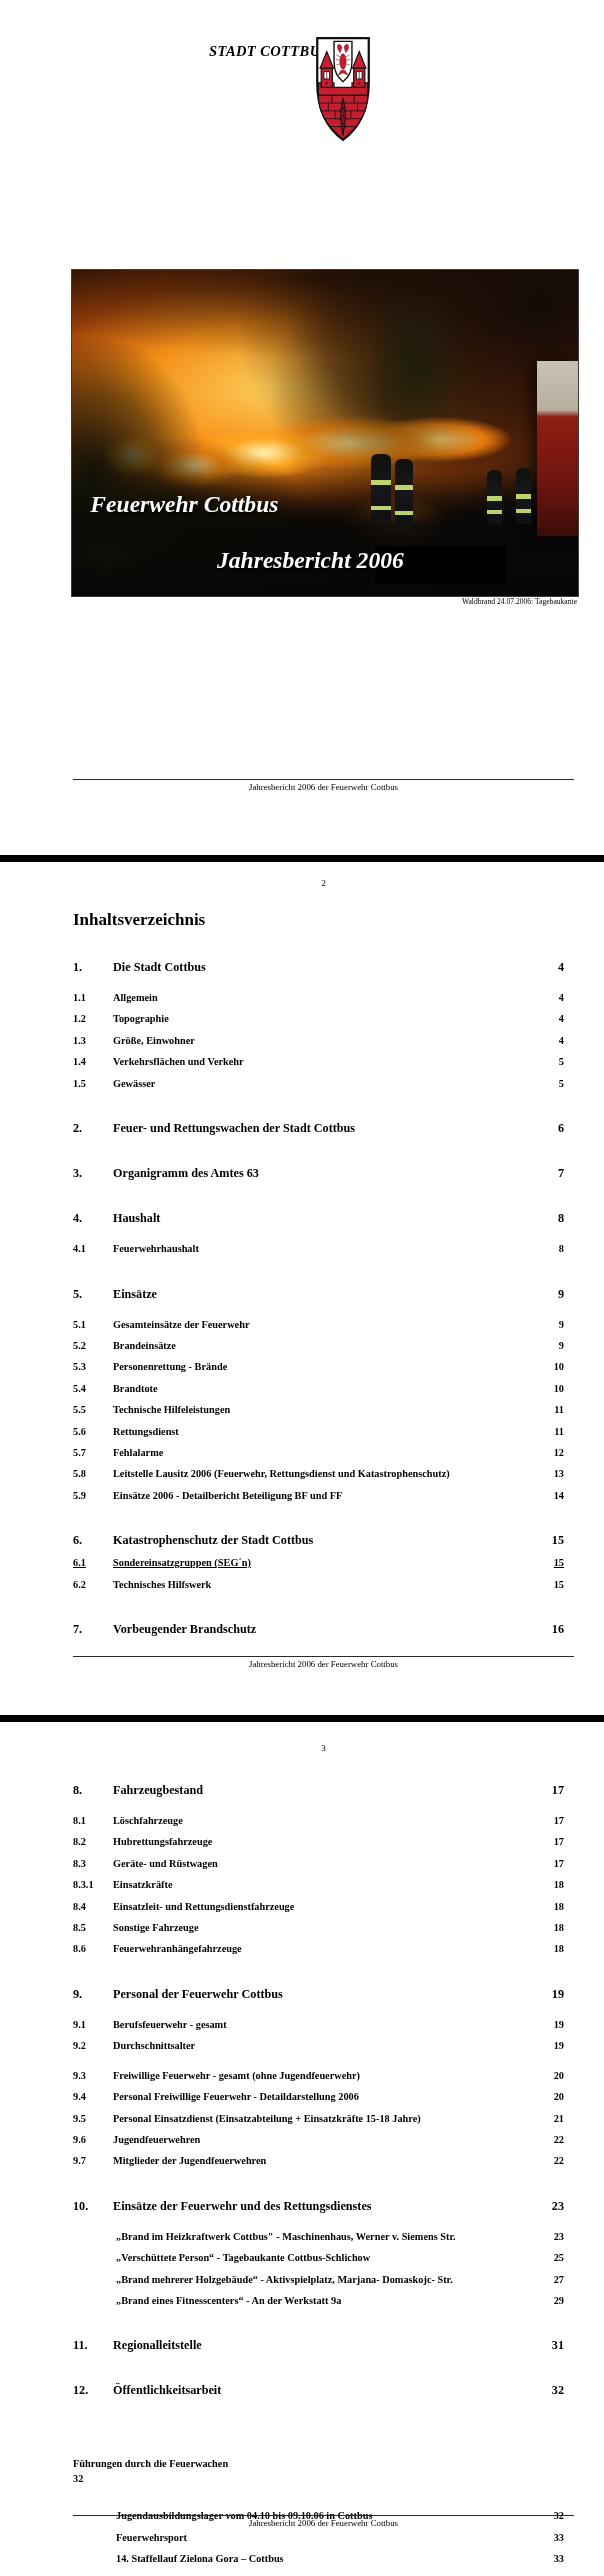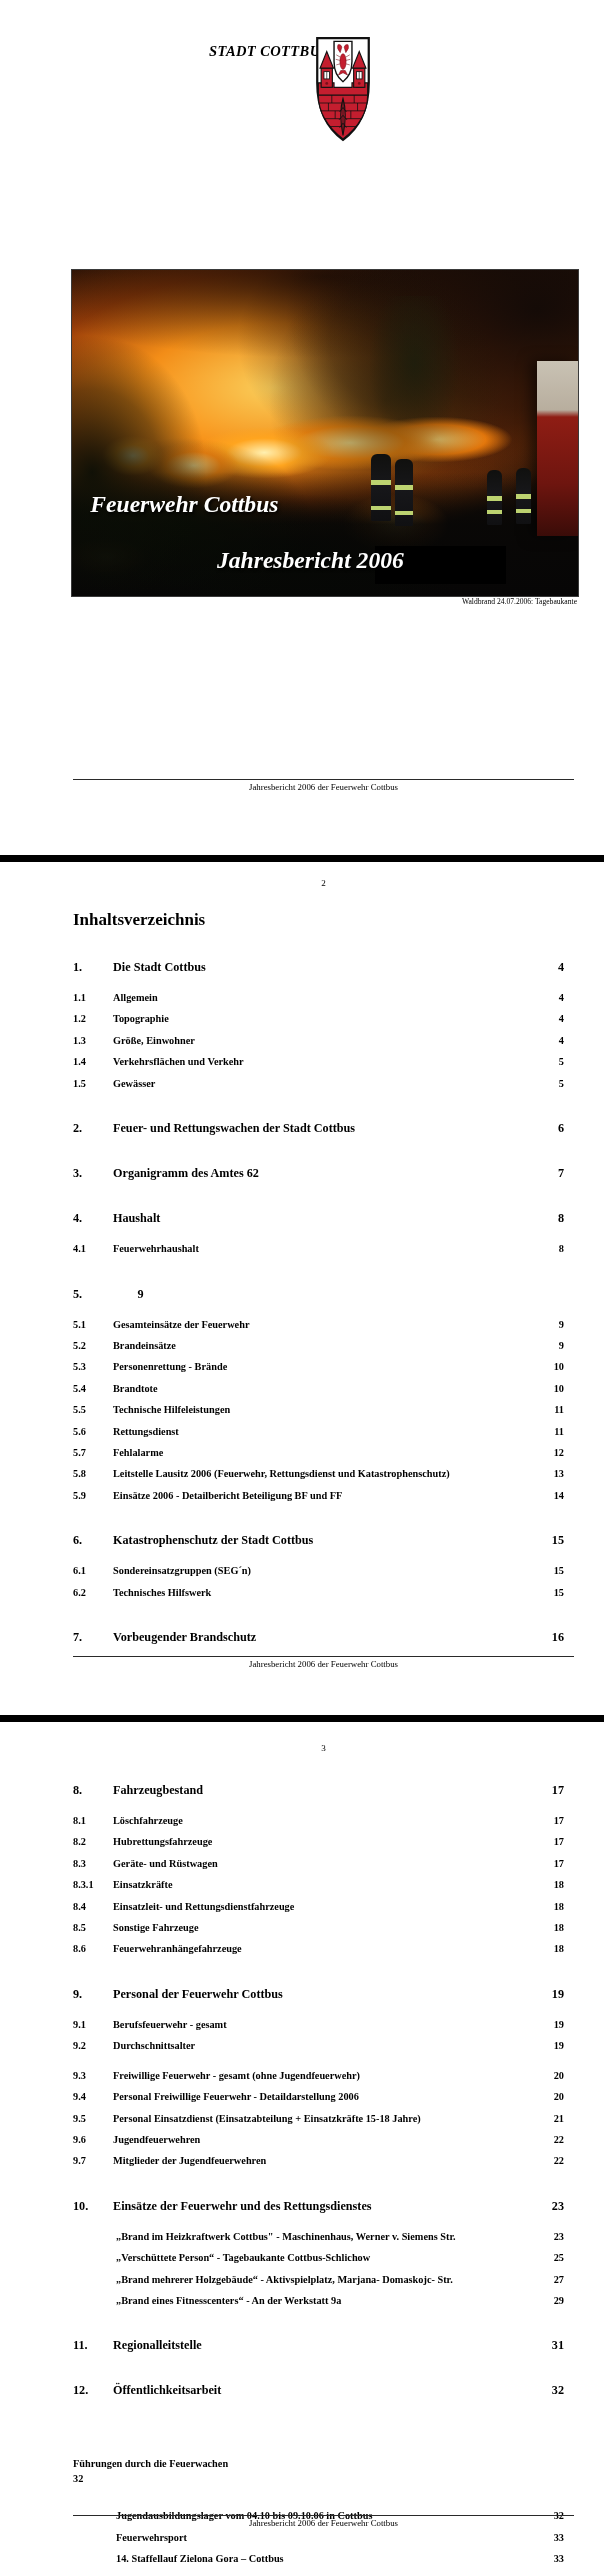--- a/index.html
+++ b/index.html
@@ -188,35 +188,36 @@
         <span class="toc-label">Gewässer</span>
         <span class="toc-page">5</span>
       </div>
       <div class="toc-row section" style="margin-top: 29px;">
         <span class="toc-num">2.</span>
         <span class="toc-label">Feuer- und Rettungswachen der Stadt Cottbus</span>
         <span class="toc-page">6</span>
       </div>
       <div class="toc-row section" style="margin-top: 29px;">
         <span class="toc-num">3.</span>
-        <span class="toc-label">Organigramm des Amtes 62</span>
+        <span class="toc-label">Organigramm des Amtes 63</span>
         <span class="toc-page">7</span>
       </div>
       <div class="toc-row section" style="margin-top: 29px;">
         <span class="toc-num">4.</span>
         <span class="toc-label">Haushalt</span>
         <span class="toc-page">8</span>
       </div>
       <div class="toc-row sub" style="margin-top: 16px;">
         <span class="toc-num">4.1</span>
         <span class="toc-label">Feuerwehrhaushalt</span>
         <span class="toc-page">8</span>
       </div>
       <div class="toc-row section" style="margin-top: 29px;">
         <span class="toc-num">5.</span>
+        <span class="toc-label">Einsätze</span>
         <span class="toc-page">9</span>
       </div>
       <div class="toc-row sub" style="margin-top: 16px;">
         <span class="toc-num">5.1</span>
         <span class="toc-label">Gesamteinsätze der Feuerwehr</span>
         <span class="toc-page">9</span>
       </div>
       <div class="toc-row sub" style="margin-top: 6.9px;">
         <span class="toc-num">5.2</span>
         <span class="toc-label">Brandeinsätze</span>
@@ -255,21 +256,21 @@
       <div class="toc-row sub" style="margin-top: 6.9px;">
         <span class="toc-num">5.9</span>
         <span class="toc-label">Einsätze 2006 - Detailbericht Beteiligung BF und FF</span>
         <span class="toc-page">14</span>
       </div>
       <div class="toc-row section" style="margin-top: 29px;">
         <span class="toc-num">6.</span>
         <span class="toc-label">Katastrophenschutz der Stadt Cottbus</span>
         <span class="toc-page">15</span>
       </div>
-      <div class="toc-row sub" style="margin-top: 16px;">
+      <div class="toc-row sub" style="margin-top: 8px; text-decoration: underline;">
         <span class="toc-num">6.1</span>
         <span class="toc-label">Sondereinsatzgruppen (SEG´n)</span>
         <span class="toc-page">15</span>
       </div>
       <div class="toc-row sub" style="margin-top: 6.9px;">
         <span class="toc-num">6.2</span>
         <span class="toc-label">Technisches Hilfswerk</span>
         <span class="toc-page">15</span>
       </div>
       <div class="toc-row section" style="margin-top: 29px;">

